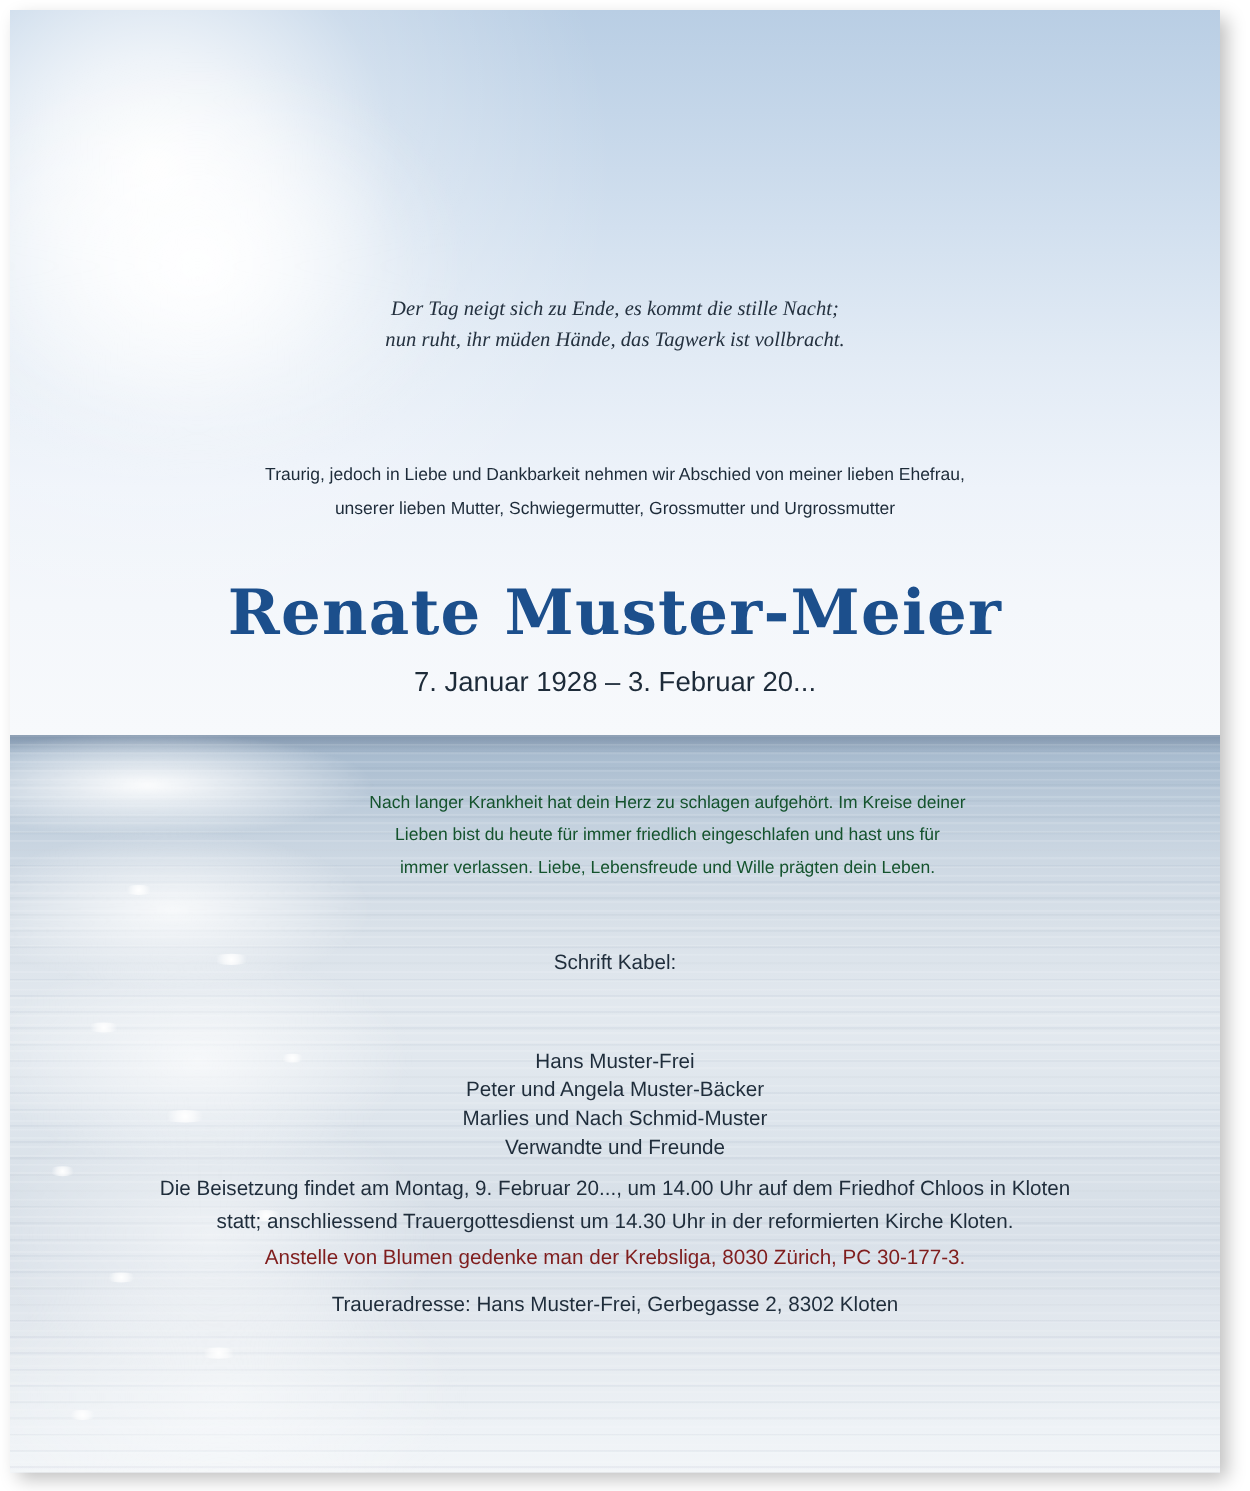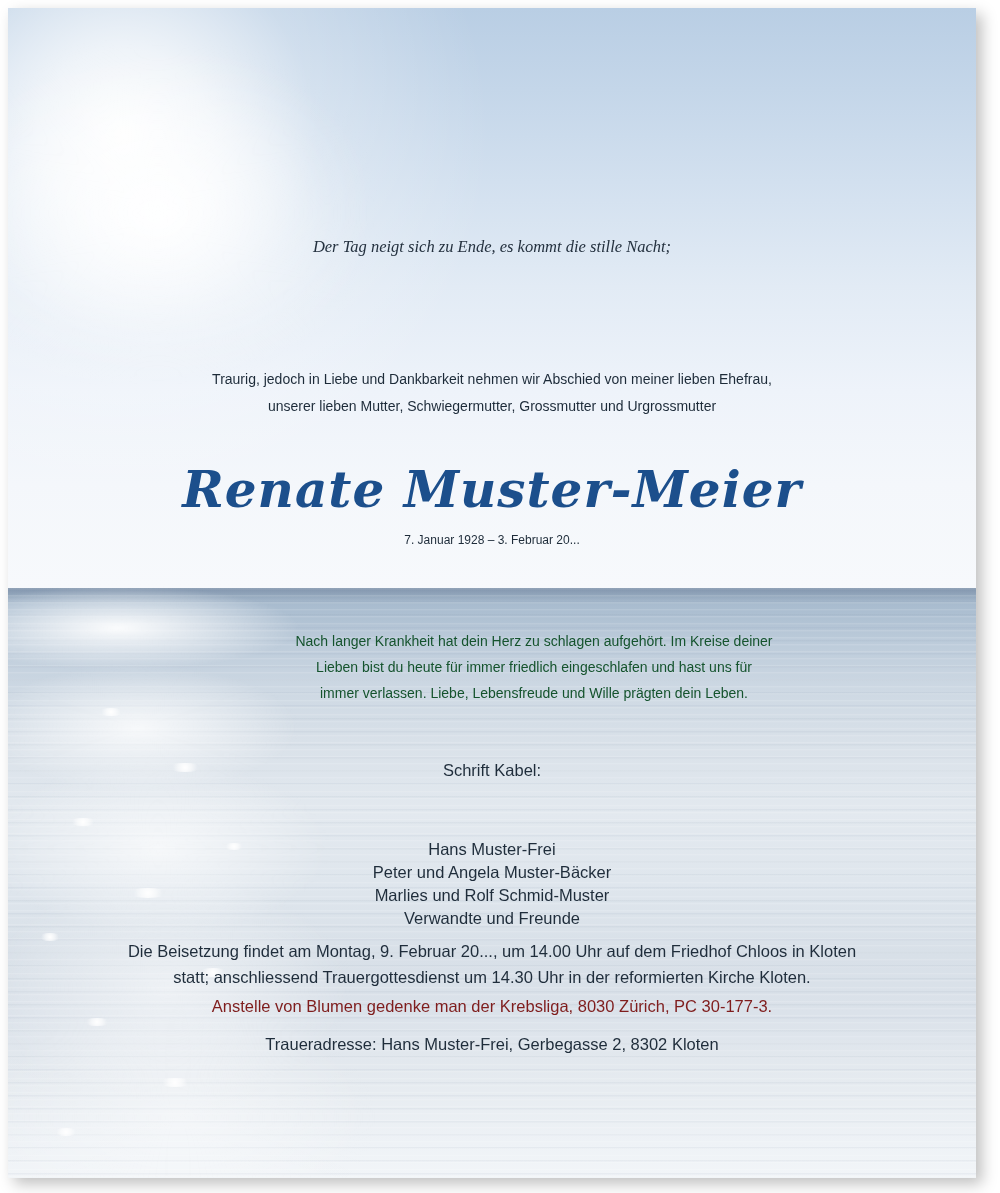--- a/index.html
+++ b/index.html
@@ -145,32 +145,31 @@
     font-size: 14px;
     line-height: 27px;
     color: #1d2b39;
   }
 
   .name {
     position: absolute;
     left: 0; top: 452px;
     width: 100%;
     font-family: "DejaVu Serif", serif;
-    font-style: italic;
     font-weight: 700;
     font-size: 50px;
     letter-spacing: 1px;
     color: #1c4f8c;
   }
 
   .dates {
     position: absolute;
     left: 0; top: 525px;
     width: 100%;
-    font-size: 12px;
+    font-size: 22px;
     color: #1d2b39;
   }
 
   .obit {
     position: absolute;
     left: 0; top: 620px;
     width: 100%;
     font-size: 14px;
     line-height: 26px;
     color: #14532d;
@@ -242,20 +241,21 @@
     <div class="sparkle" style="left:190px; top:380px; width:30px; height:9px;"></div>
     <div class="sparkle" style="left:75px;  top:430px; width:28px; height:8px;"></div>
     <div class="sparkle" style="left:150px; top:490px; width:34px; height:9px;"></div>
     <div class="sparkle" style="left:45px;  top:540px; width:26px; height:8px;"></div>
   </div>
 
   <div class="content">
 
     <div class="verse">
       <div>Der Tag neigt sich zu Ende, es kommt die stille Nacht;</div>
+      <div>nun ruht, ihr müden Hände, das Tagwerk ist vollbracht.</div>
     </div>
 
     <div class="intro">
       <div>Traurig, jedoch in Liebe und Dankbarkeit nehmen wir Abschied von meiner lieben Ehefrau,</div>
       <div>unserer lieben Mutter, Schwiegermutter, Grossmutter und Urgrossmutter</div>
     </div>
 
     <div class="name">Renate Muster-Meier</div>
 
     <div class="dates">7. Januar 1928 – 3. Februar 20...</div>
@@ -264,21 +264,21 @@
       <div>Nach langer Krankheit hat dein Herz zu schlagen aufgehört. Im Kreise deiner</div>
       <div>Lieben bist du heute für immer friedlich eingeschlafen und hast uns für</div>
       <div>immer verlassen. Liebe, Lebensfreude und Wille prägten dein Leben.</div>
     </div>
 
     <div class="font-note">Schrift Kabel:</div>
 
     <div class="survivors">
       <div>Hans Muster-Frei</div>
       <div>Peter und Angela Muster-Bäcker</div>
-      <div>Marlies und Rolf Schmid-Muster</div>
+      <div>Marlies und Nach Schmid-Muster</div>
       <div>Verwandte und Freunde</div>
     </div>
 
     <div class="service">
       <div>Die Beisetzung findet am Montag, 9. Februar 20..., um 14.00 Uhr auf dem Friedhof Chloos in Kloten</div>
       <div>statt; anschliessend Trauergottesdienst um 14.30 Uhr in der reformierten Kirche Kloten.</div>
     </div>
 
     <div class="donation">Anstelle von Blumen gedenke man der Krebsliga, 8030 Zürich, PC 30-177-3.</div>
 

